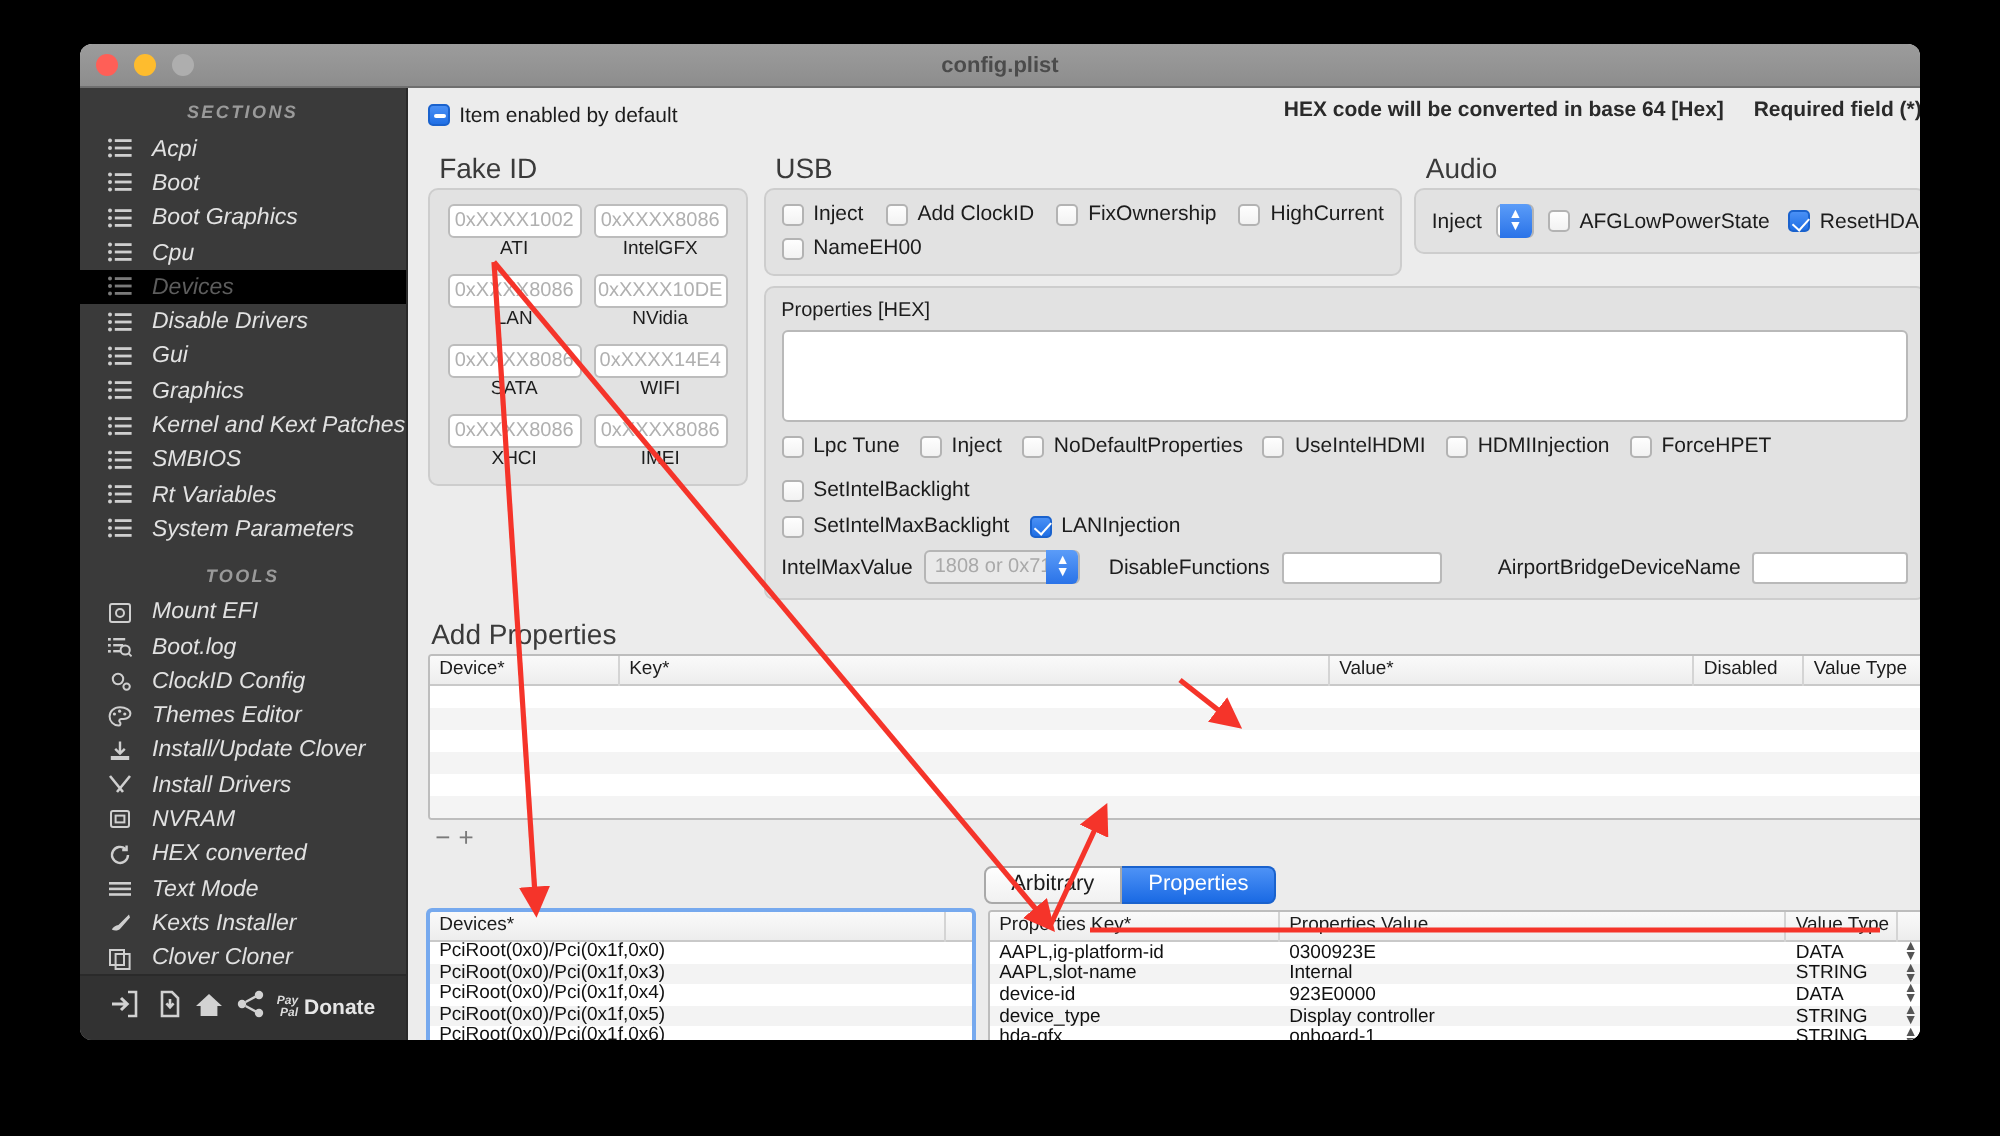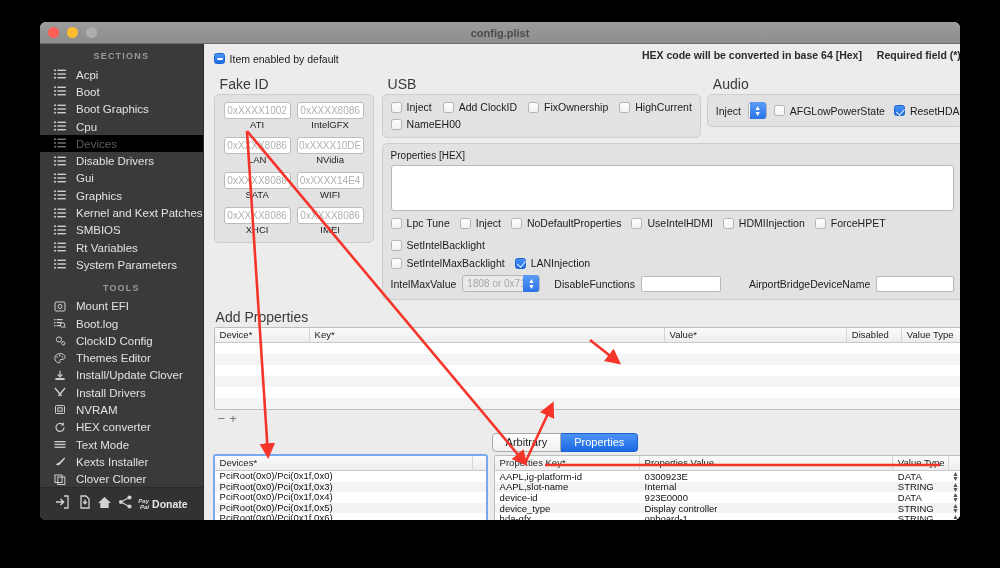--- a/index.html
+++ b/index.html
@@ -32,21 +32,21 @@
     font-size: 11px; color: #4b4b4b; font-weight: 600;
   }
   
   .body { display: flex; height: 476px; }
   
   .sidebar {
     width: 205px; background: #3a3a3a; color: #d8d8d8;
     display: flex; flex-direction: column;
     border-right: 1px solid #2a2a2a;
   }
-  .sb-scroll { flex: 1; overflow: hidden; }
+  .sb-scroll { flex: 1; overflow: hidden; font-style: italic; }
   .sb-head {
     font-size: 9px; letter-spacing: 1.2px; color: #9a9a9a;
     text-align: center; padding: 7px 0 5px; font-weight: 600;
   }
   .sb-item {
     display: flex; align-items: center; gap: 9px;
     height: 17.3px; padding-left: 14px;
     font-size: 11.5px; color: #e2e2e2; white-space: nowrap;
   }
   .sb-item.active { background: #000000; color: #5d5d5d; }
@@ -477,21 +477,21 @@
               </span>
               <span>NVRAM</span>
             </div>
             <div class="sb-item">
               <span class="sb-ic">
                 <svg width="12" height="11" viewBox="0 0 12 11" fill="none" stroke="currentColor" stroke-width="1.2">
                   <path d="M10 5.5a4 4 0 1 1-1.3-3"></path>
                   <path d="M9.3 0.8v2.2H7.1"></path>
                 </svg>
               </span>
-              <span>HEX converter</span>
+              <span>HEX converted</span>
             </div>
             <div class="sb-item">
               <span class="sb-ic">
                 <svg width="12" height="11" viewBox="0 0 12 11">
                   <g fill="currentColor">
                     <rect x="0.5" y="2" width="11" height="1.3"></rect>
                     <rect x="0.5" y="4.8" width="11" height="1.3"></rect>
                     <rect x="0.5" y="7.6" width="11" height="1.3"></rect>
                   </g>
                 </svg>

